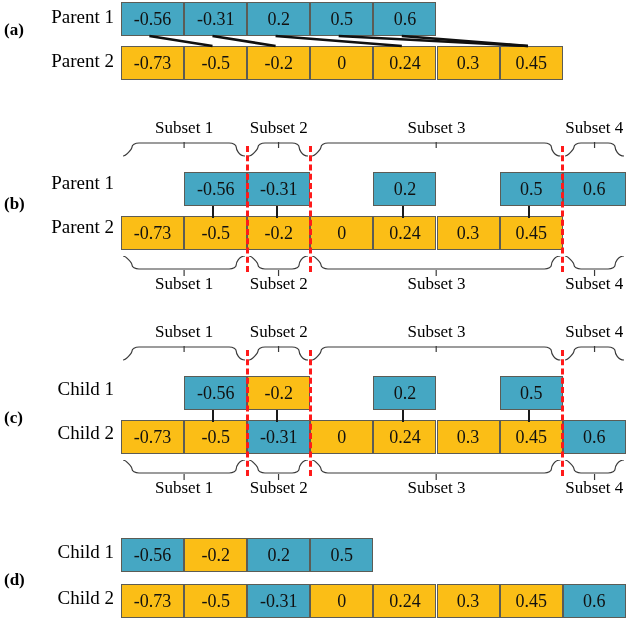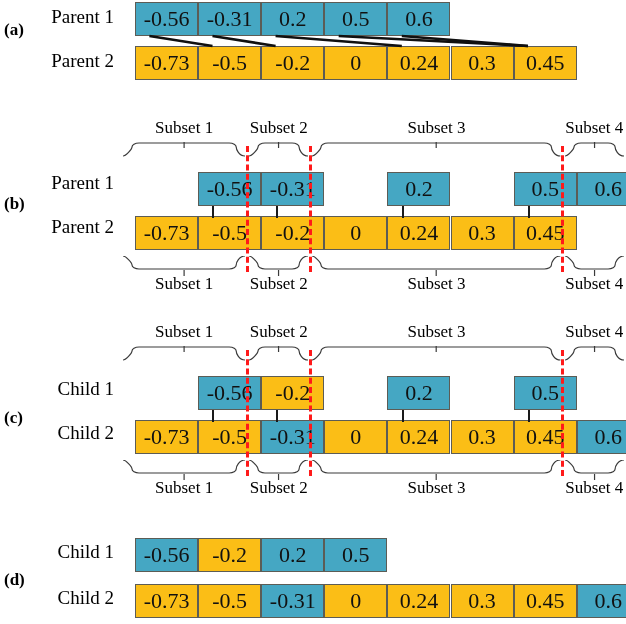--- a/index.html
+++ b/index.html
@@ -24,27 +24,26 @@
     font-size:19px;
     color:#000;
     text-align:right;
     white-space:nowrap;
   }
   .cell{
     position:absolute;
     box-sizing:border-box;
     border:1.2px solid #5c5c55;
     font-family:"Liberation Serif", serif;
-    font-size:22px;
+    font-size:18px;
     color:#111;
     display:flex;
     align-items:center;
     justify-content:center;
     line-height:1;
-    margin-left:14px;
   }
   .cell.blue{background:#45A7C3;}
   .cell.orange{background:#FBBE16;}
   .chrom{position:absolute;}
   .dashed{
     position:absolute;
     width:0;
     border-left:3px dashed #FF1A1A;
     z-index:30;
   }

